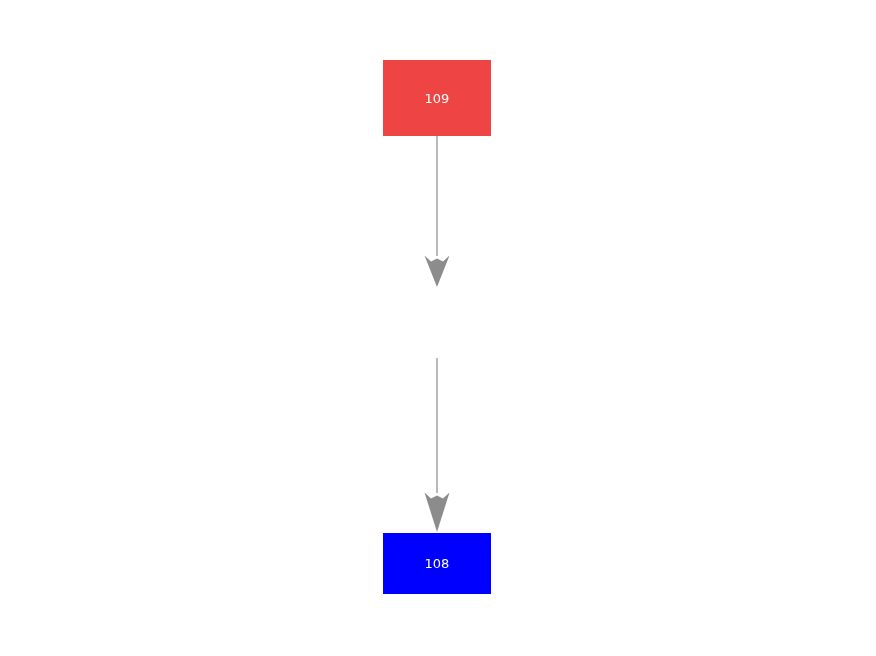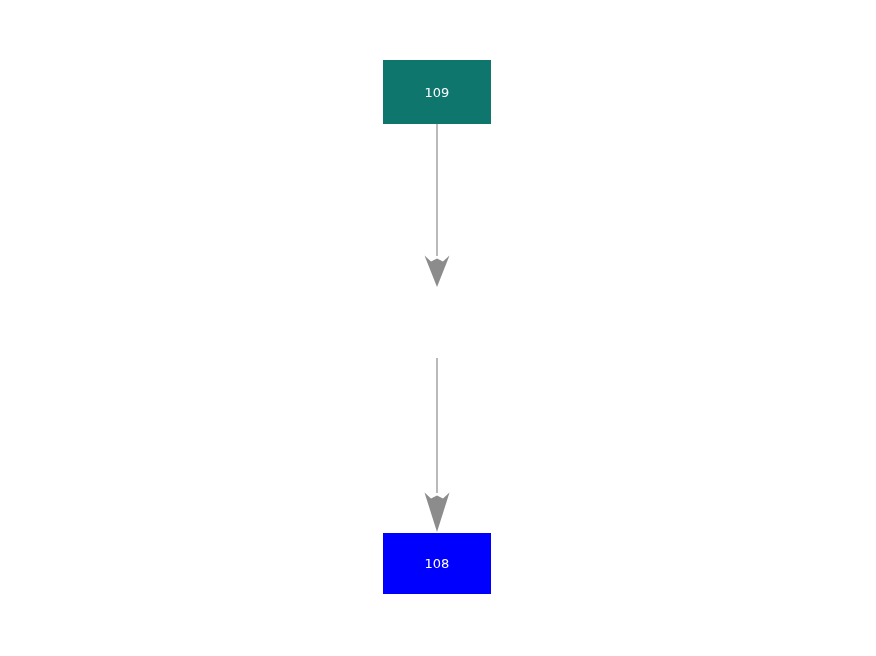--- a/index.html
+++ b/index.html
@@ -67,21 +67,21 @@
       <path d="M 437 532
                L 424.5 492.5
                L 431 498.5
                L 437 495.5
                L 443 498.5
                L 449.5 492.5
                Z" fill="#8c8c8c"></path>
     </g>
   </svg>
 
-  <div class="node" style="left:383px; top:60px; width:108px; height:64px; background:#0f766e;">
+  <div class="node" style="left:383px; top:60px; width:108px; height:76px; background:#ef4444;">
     <span class="node-label">109</span>
   </div>
 
 
   <div class="node" style="left:383px; top:533px; width:108px; height:61px; background:#0000ff;">
     <span class="node-label">108</span>
   </div>
 
 </div>
 

